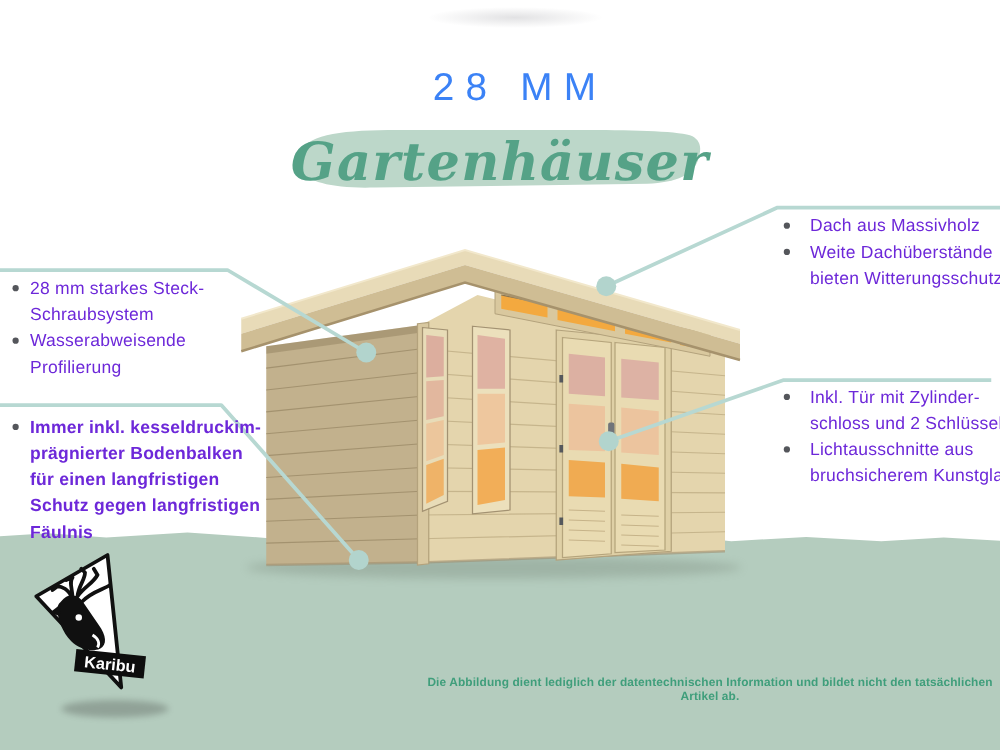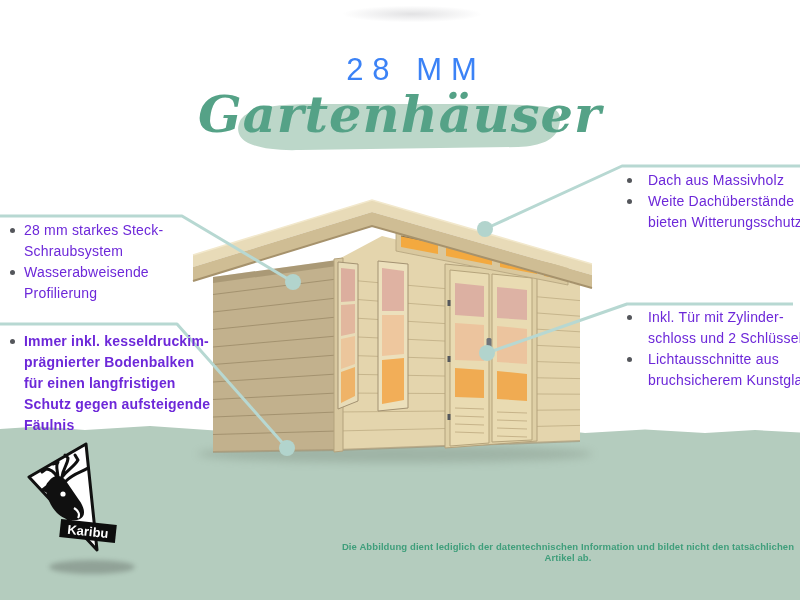--- a/index.html
+++ b/index.html
@@ -4,23 +4,23 @@
 <style>
   html,body{margin:0;padding:0;background:#fff;}
   .stage{position:relative;width:800px;height:600px;background:#ffffff;overflow:hidden;
          font-family:"Liberation Sans",sans-serif;}
   .smudge{position:absolute;left:0;top:0;width:800px;height:60px;pointer-events:none;
           background:radial-gradient(ellipse 100px 12px at 412px 14px, rgba(110,110,118,0.20), rgba(110,110,118,0) 70%);}
   .scene{position:absolute;left:0;top:0;}
 
   .title-top{position:absolute;top:52px;left:0;right:14px;margin:0;text-align:center;
              font-size:31px;font-weight:400;letter-spacing:9px;color:#3b82f6;z-index:3;padding-left:46px;}
-  .title-script{position:absolute;top:88px;left:0;right:0;margin:0;text-align:center;
+  .title-script{position:absolute;top:88px;left:0;right:0;margin:16px;text-align:center;
                 font-family:"DejaVu Serif",serif;font-style:italic;font-weight:bold;
-                font-size:51px;line-height:52px;color:#55a287;letter-spacing:1px;z-index:3;}
+                font-size:42px;line-height:52px;color:#55a287;letter-spacing:1px;z-index:3;}
 
   .bullets{position:absolute;z-index:3;display:flex;flex-direction:column;}
   .bitem{display:flex;align-items:flex-start;}
   .bdot{flex:none;width:5px;height:5px;border-radius:50%;background:#54565b;margin-top:8px;}
   .blines{color:#6d28d9;font-size:14px;line-height:21px;letter-spacing:0.2px;}
   .blines span{display:block;white-space:nowrap;}
   .fl .blines{margin-left:9px;}
   .fr .blines{margin-left:16px;}
   .fl1{left:10px;top:220px;width:230px;}
   .fl2{left:10px;top:331px;width:240px;font-weight:bold;}
@@ -159,21 +159,21 @@
     </div>
   </div>
 
   <div class="bullets fl fl2">
     <div class="bitem">
       <span class="bdot"></span>
       <div class="blines">
         <span>Immer inkl. kesseldruckim-</span>
         <span>prägnierter Bodenbalken</span>
         <span>für einen langfristigen</span>
-        <span>Schutz gegen aufsteigende</span>
+        <span>Schutz gegen langfristigen</span>
         <span>Fäulnis</span>
       </div>
     </div>
   </div>
 
   <div class="bullets fr fr1">
     <div class="bitem">
       <span class="bdot"></span>
       <div class="blines">
         <span>Dach aus Massivholz</span>

